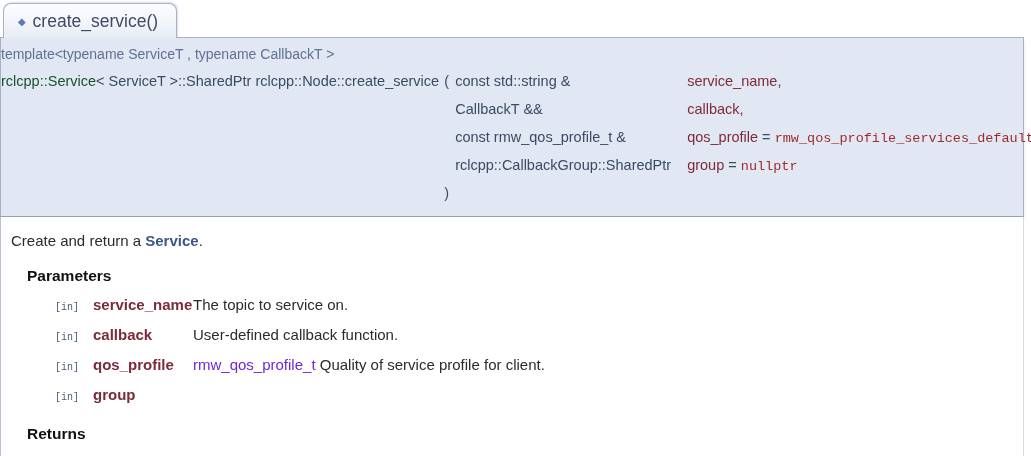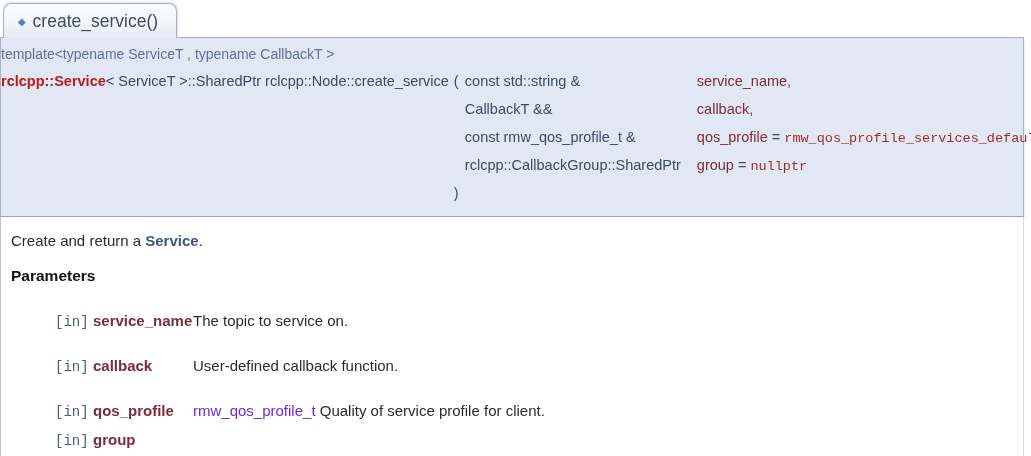--- a/index.html
+++ b/index.html
@@ -55,22 +55,22 @@
     padding-bottom: 6px;
   }
   .proto-table {
     display: grid;
     grid-template-columns: max-content 16px max-content 1fr;
     line-height: 26px;
     white-space: nowrap;
   }
   .proto-table .cell { overflow: visible; }
   .memname-link {
-    font-weight: bold;
-    color: #b91c1c;
+    font-weight: normal;
+    color: #14532d;
     text-decoration: none;
     cursor: pointer;
   }
   .paren { text-align: left; padding-left: 5px; }
   .ptype { padding-right: 16px; }
   .pname { color: #7c2b39; }
   .peq   { color: #3c4a64; }
   .pdef  {
     font-family: "Liberation Mono", "DejaVu Sans Mono", monospace;
     font-size: 13.5px;
@@ -91,42 +91,42 @@
     font-weight: bold;
     color: #3a5687;
     text-decoration: none;
     cursor: pointer;
   }
   dl { margin: 0; }
   dt.section-heading {
     font-weight: bold;
     color: #111111;
     font-size: 15.5px;
-    margin: 18px 0 10px 0;
+    margin: 18px 0 10px 16px;
   }
   dd.params-body { margin: 0 0 0 44px; }
   .params-table {
     display: grid;
     grid-template-columns: 38px 100px auto;
     row-gap: 8px;
     line-height: 19px;
     align-items: baseline;
   }
   .paramdir {
     font-family: "Liberation Mono", "DejaVu Sans Mono", monospace;
-    font-size: 14px;
+    font-size: 10px;
     color: #4d5a75;
   }
   .paramname-doc {
     font-weight: bold;
     color: #7c2b39;
     padding-right: 8px;
     white-space: nowrap;
   }
-  .paramdesc { color: #2b2b2b; margin-top: 16px; }
+  .paramdesc { color: #2b2b2b; }
   .muted-link {
     color: #6d28d9;
     text-decoration: none;
     cursor: pointer;
   }
   dd.returns-body { margin: 0 0 0 40px; }
 </style>
 </head>
 <body>
 

